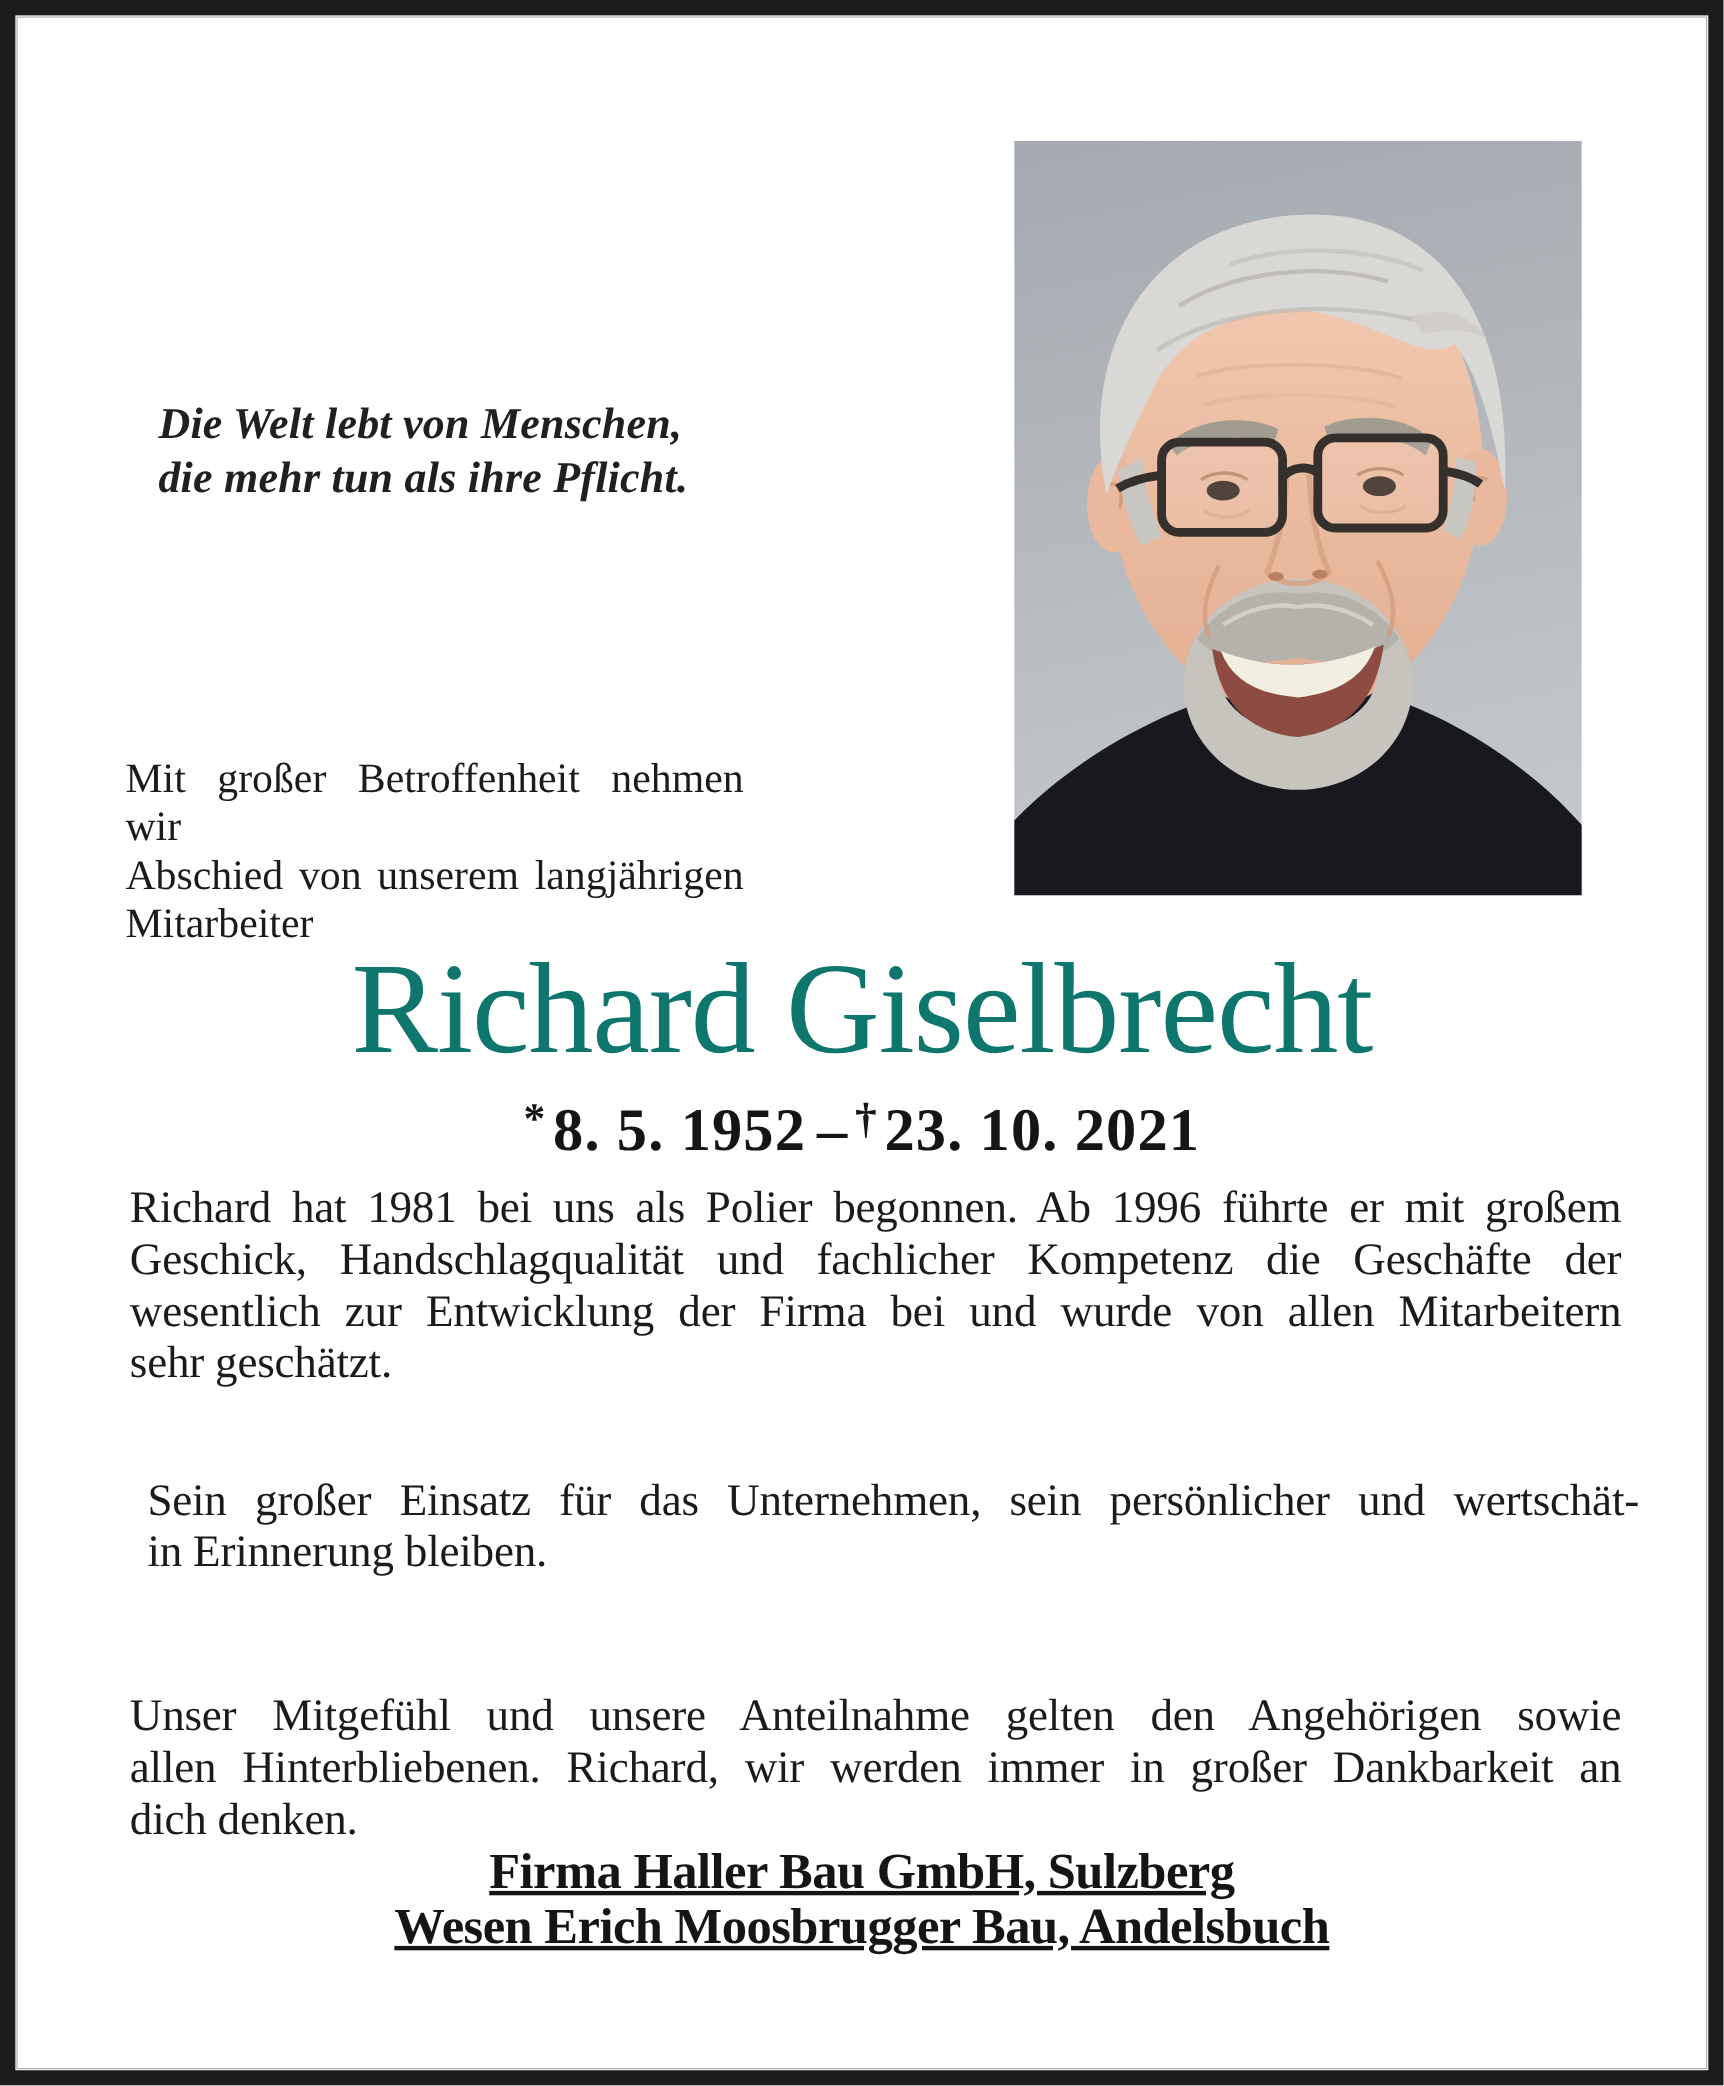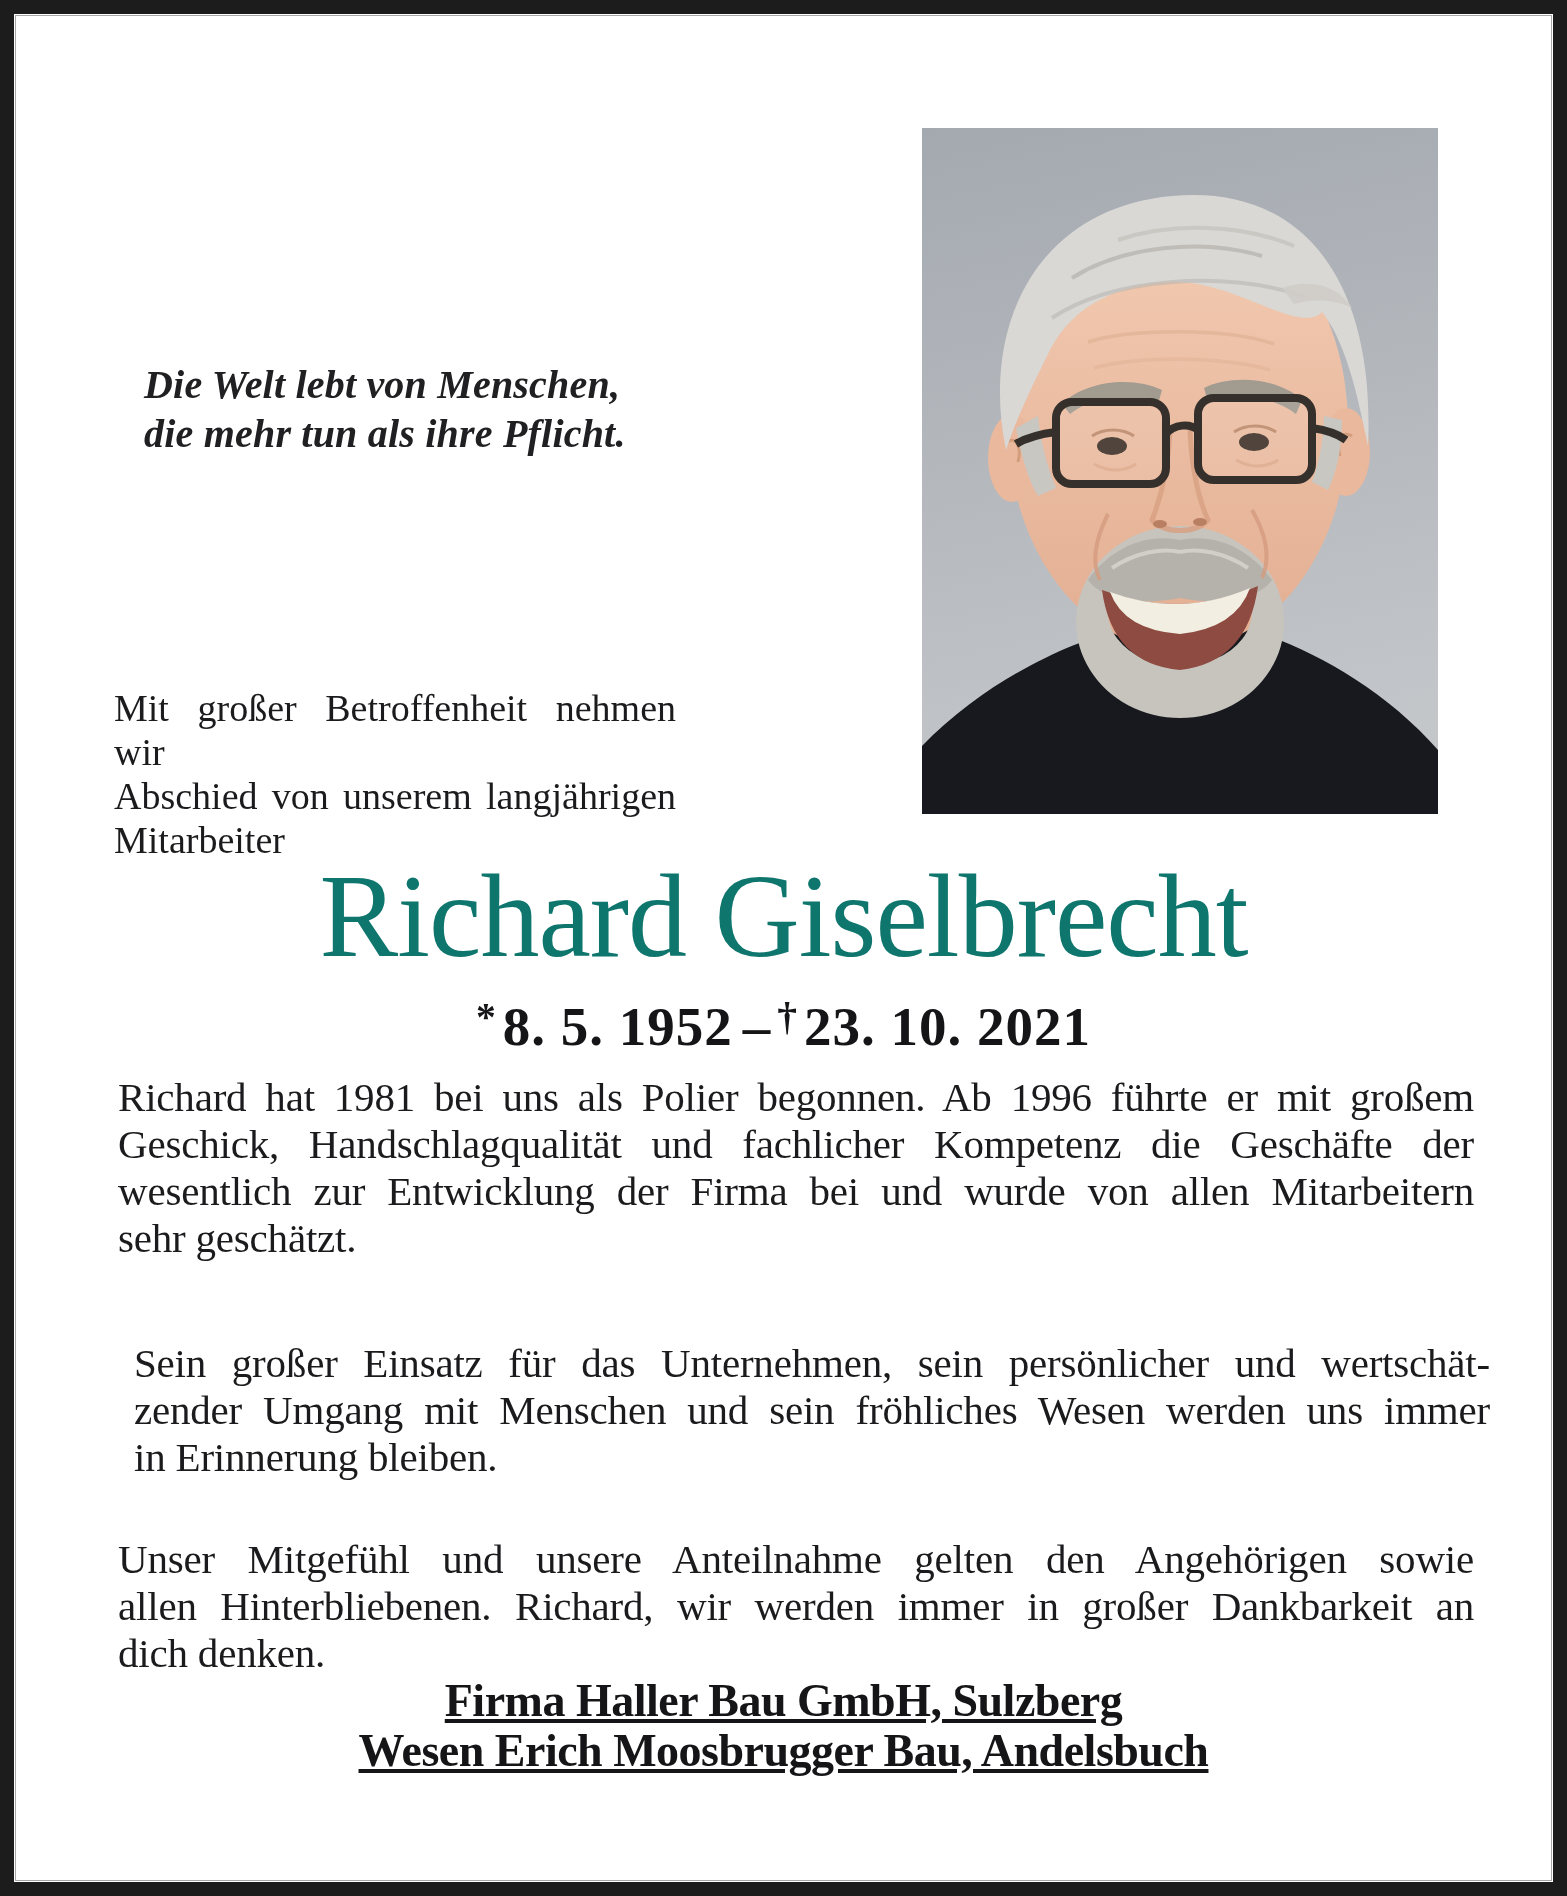--- a/index.html
+++ b/index.html
@@ -232,21 +232,20 @@
 
     <div class="para p1">
       <div class="jl">Richard hat 1981 bei uns als Polier begonnen. Ab 1996 führte er mit großem</div>
       <div class="jl">Geschick, Handschlagqualität und fachlicher Kompetenz die Geschäfte der</div>
       <div class="jl">wesentlich zur Entwicklung der Firma bei und wurde von allen Mitarbeitern</div>
       <div class="ll">sehr geschätzt.</div>
     </div>
 
     <div class="para p2">
       <div class="jl">Sein großer Einsatz für das Unternehmen, sein persönlicher und wertschät-</div>
-      <div class="jl">zender Umgang mit Menschen und sein fröhliches Wesen werden uns immer</div>
       <div class="ll">in Erinnerung bleiben.</div>
     </div>
 
     <div class="para p3">
       <div class="jl">Unser Mitgefühl und unsere Anteilnahme gelten den Angehörigen sowie</div>
       <div class="jl">allen Hinterbliebenen. Richard, wir werden immer in großer Dankbarkeit an</div>
       <div class="ll">dich denken.</div>
     </div>
 
     <div class="footer">

